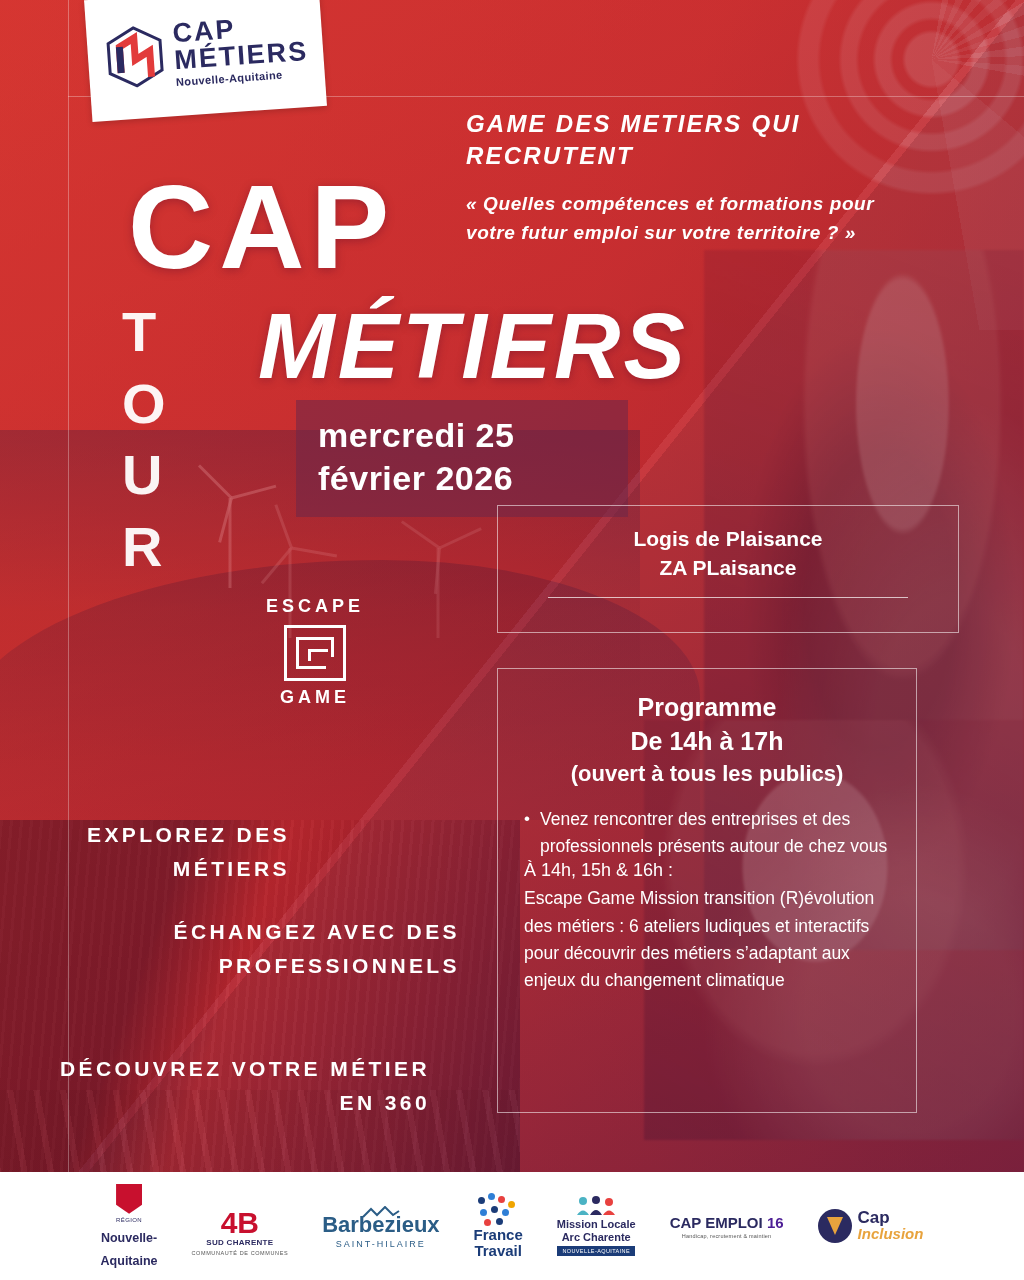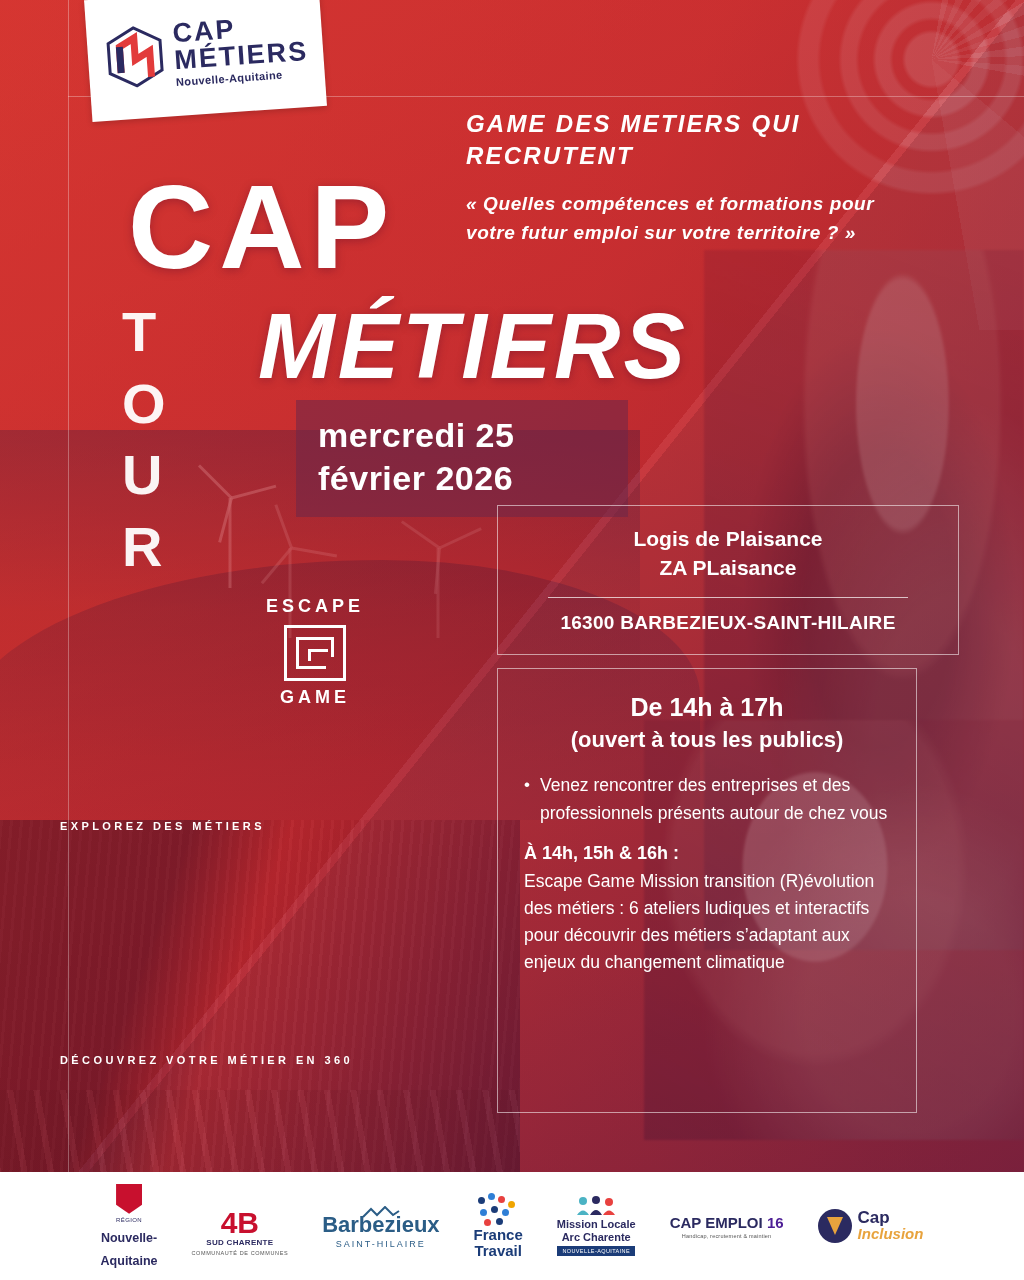--- a/index.html
+++ b/index.html
@@ -319,23 +319,22 @@
     gap: 10px;
     margin-top: 18px;
     font-size: 17.5px;
     line-height: 1.55;
   }
   .bullet-dot {
     font-size: 17px;
     line-height: 1.55;
   }
   .p-times {
-    margin-top: 16px;
     font-size: 18px;
-    font-weight: 700;
+    font-weight: 400;
   }
   .p-body {
     margin-top: 4px;
     font-size: 17.5px;
     line-height: 1.55;
   }
 
   
   .escape-game {
     position: absolute;
@@ -359,25 +358,25 @@
   .eg-maze i {
     position: absolute;
     background: #ffffff;
     display: block;
   }
 
   
   .cap-line {
     position: absolute;
     color: #ffffff;
-    font-size: 11px;
+    font-size: 21px;
     font-weight: 700;
     letter-spacing: 3.4px;
     line-height: 1.6;
-    text-align: left;
+    text-align: right;
   }
   .cap-explore { left: 60px; top: 818px; width: 230px; }
   .cap-exchange { left: 60px; top: 915px; width: 400px; }
   .cap-discover { left: 60px; top: 1052px; width: 370px; }
 
   
   .url-line {
     position: absolute;
     left: 0;
     top: 1132px;
@@ -512,24 +511,24 @@
 
   <div class="date-box">
     <div class="d1">mercredi 25</div>
     <div class="d2">février 2026</div>
   </div>
 
   <div class="address-box">
     <div class="a1">Logis de Plaisance</div>
     <div class="a2">ZA PLaisance</div>
     <hr>
-    <div class="a3">16300 BARBEZIEUX-SAINT-HILAIRE</div>
   </div>
 
   <div class="programme-box">
+    <div class="p-title">Programme</div>
     <div class="p-title">De 14h à 17h</div>
     <div class="p-sub">(ouvert à tous les publics)</div>
     <div class="bullet-row">
       <div class="bullet-dot">•</div>
       <div>Venez rencontrer des entreprises et des professionnels présents autour de chez vous</div>
     </div>
     <div class="p-times">À 14h, 15h &amp; 16h :</div>
     <div class="p-body">Escape Game Mission transition (R)évolution des métiers : 6 ateliers ludiques et interactifs pour découvrir des métiers s’adaptant aux enjeux du changement climatique</div>
   </div>
 
@@ -544,20 +543,21 @@
       <i style="left:12px;top:12px;width:3px;  height:30px;"></i>
       <i style="left:47px;top:12px;width:3px;  height:20px;"></i>
       <i style="left:24px;top:24px;width:20px; height:3px;"></i>
       <i style="left:24px;top:24px;width:3px;  height:12px;"></i>
       <i style="left:12px;top:41px;width:30px; height:3px;"></i>
     </div>
     <div class="eg-label">GAME</div>
   </div>
 
   <div class="cap-line cap-explore">EXPLOREZ DES MÉTIERS</div>
+  <div class="cap-line cap-exchange">ÉCHANGEZ AVEC DES PROFESSIONNELS</div>
   <div class="cap-line cap-discover">DÉCOUVREZ VOTRE MÉTIER EN 360</div>
 
 
   <div class="footer">
 
     <div class="partner p-na">
       <div class="shield"></div>
       <div class="t1">RÉGION</div>
       <div class="t2">Nouvelle-</div>
       <div class="t2">Aquitaine</div>

